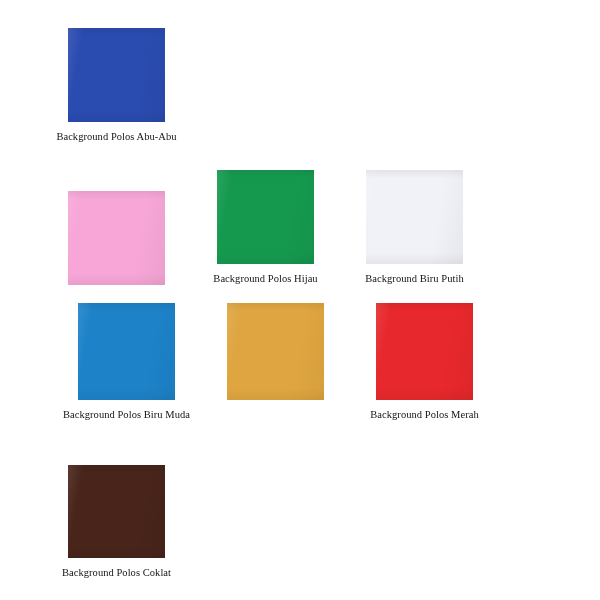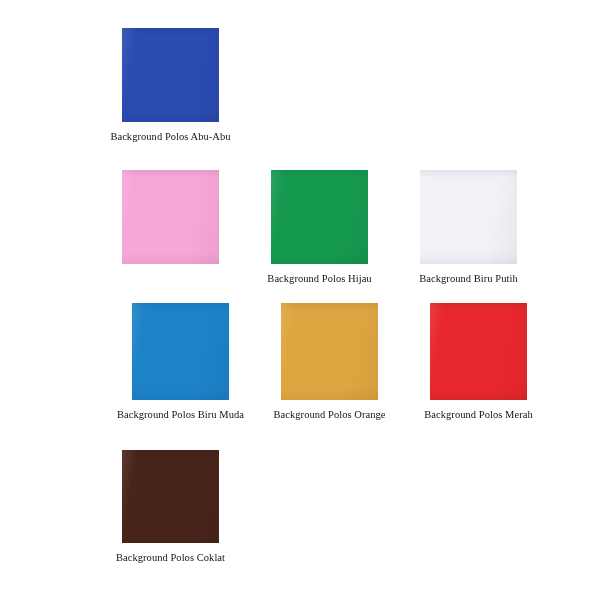--- a/index.html
+++ b/index.html
@@ -29,30 +29,30 @@
     left: 0;
     width: 600px;
     display: flex;
     flex-direction: row;
     justify-content: flex-start;
   }
 
   .row-1 { top: 18px; }
   .row-2 { top: 160px; }
   .row-3 { top: 293px; padding-left: 10px; }
-  .row-4 { top: 440px; }
+  .row-4 { top: 455px; }
 
   .swatch-cell {
     position: relative;
     width: 149px;
     display: flex;
     flex-direction: column;
     align-items: center;
   }
-  .cell-offset-0 { margin-left: 96px; }
+  .cell-offset-0 { margin-left: 42px; justify-content: flex-end; }
 
   .swatch-img-wrap {
     position: relative;
     width: 97px;
     height: 94px;
     margin-top: 10px;
   }
 
   .swatch-img {
     position: absolute;
@@ -122,21 +122,20 @@
       <div class="swatch-cell cell-offset-0">
         <div class="swatch-img-wrap">
           <div class="swatch-img" style="background: rgb(29, 130, 200);"></div>
         </div>
         <div class="swatch-label">Background Polos Biru Muda</div>
       </div>
       <div class="swatch-cell">
         <div class="swatch-img-wrap">
           <div class="swatch-img" style="background: rgb(223, 165, 64);"></div>
         </div>
-        <div class="swatch-label">Background Polos Orange</div>
       </div>
       <div class="swatch-cell">
         <div class="swatch-img-wrap">
           <div class="swatch-img" style="background: rgb(231, 40, 44);"></div>
         </div>
         <div class="swatch-label">Background Polos Merah</div>
       </div>
     </div>
     <div class="swatch-row row-4">
       <div class="swatch-cell cell-offset-0">

